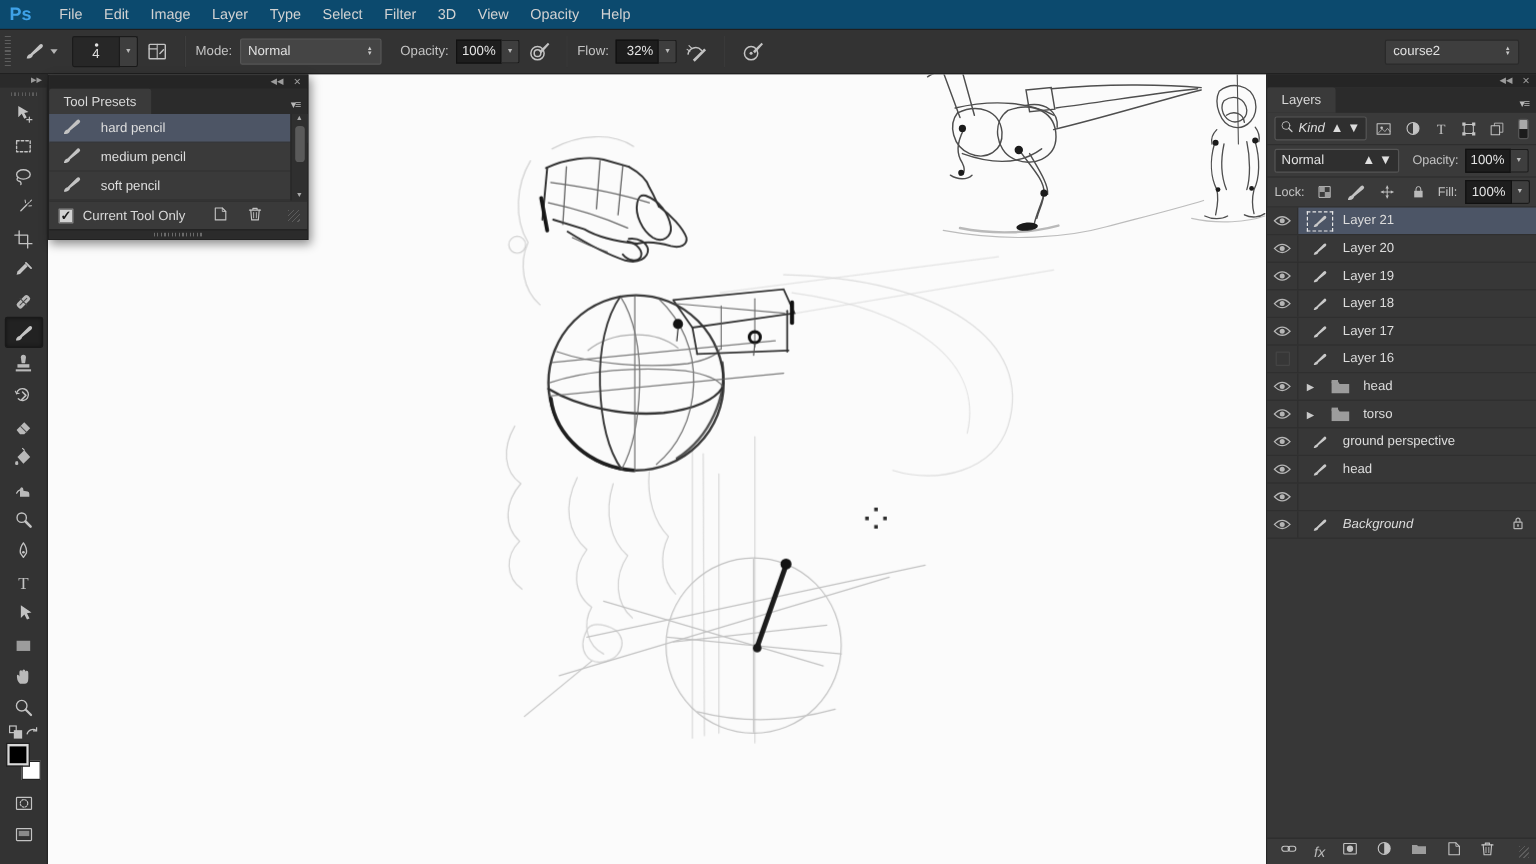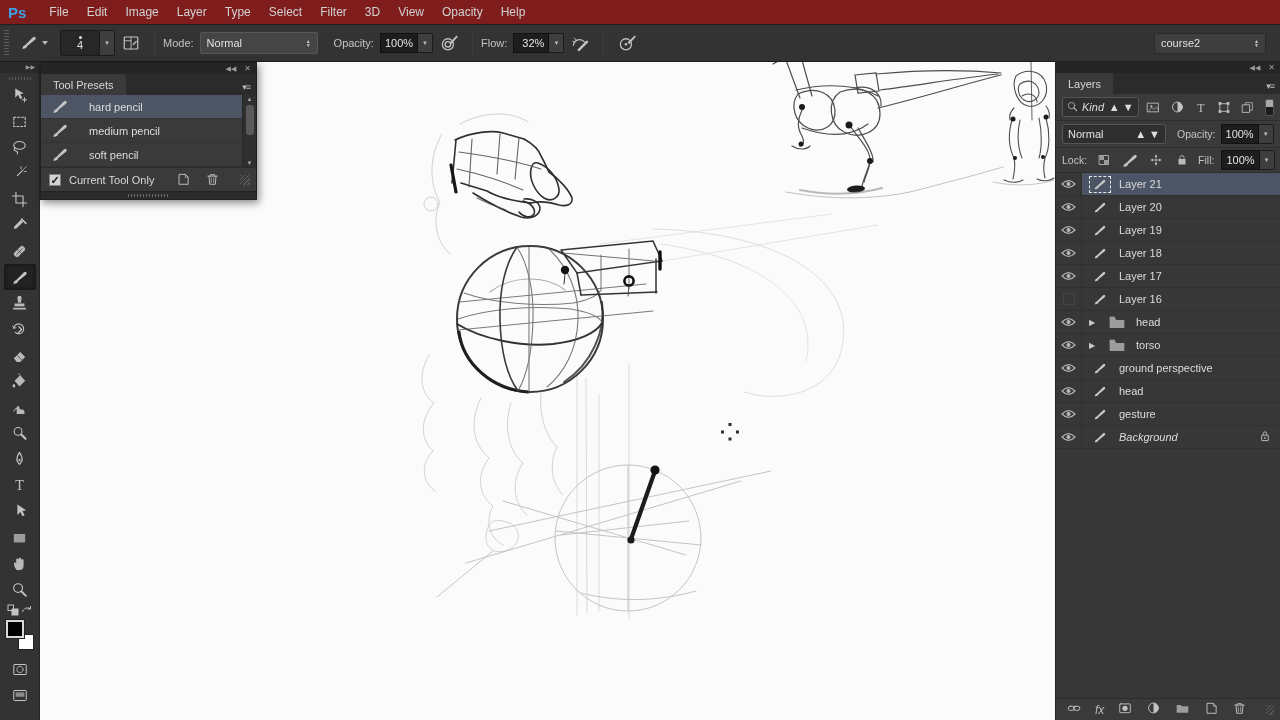--- a/index.html
+++ b/index.html
@@ -1,21 +1,21 @@
 <!DOCTYPE html>
 <html><head>
 <meta charset="utf-8">
 <style>
   * { margin:0; padding:0; box-sizing:border-box; }
   html,body { width:1280px; height:720px; overflow:hidden; background:#2c2c2c;
               font-family:"Liberation Sans", sans-serif; }
   .app { position:relative; width:1280px; height:720px; background:#2c2c2c; color:#cfcfcf; }
 
   
-  .menubar { position:absolute; left:0; top:0; width:1280px; height:25px; background:#7f1d1d;
+  .menubar { position:absolute; left:0; top:0; width:1280px; height:25px; background:#0c4a6e;
              border-bottom:1px solid #1f1f1f; display:flex; align-items:center; }
   .ps-logo { color:#3fa2e8; font-weight:bold; font-size:15px; margin:0 14px 0 8px; letter-spacing:0; }
   .menu-items { display:flex; }
   .menu-item { font-size:12px; color:#d2d2d2; padding:4px 9px; cursor:default; }
 
   
   .optionsbar { position:absolute; left:0; top:25px; width:1280px; height:37px; background:#333;
                 border-bottom:1px solid #1c1c1c; display:flex; align-items:center; font-size:11px; }
   .vgrip { width:7px; height:26px; margin:0 6px 0 3px;
            background-image:repeating-linear-gradient(#5e5e5e 0 1px, transparent 1px 3px);
@@ -69,21 +69,21 @@
                      gap:8px; padding-right:5px; color:#9c9c9c; font-size:7px; line-height:11px; }
   .panel-tabrow { height:21px; background:#2b2b2b; display:flex; align-items:flex-end; }
   .panel-tab { height:21px; background:#3a3a3a; color:#d8d8d8; font-size:11px; padding:0 12px;
                display:flex; align-items:center; border-radius:2px 2px 0 0; }
   .panel-menu { margin-left:auto; color:#b9b9b9; font-size:9px; padding:0 6px 3px 0; letter-spacing:-1px; }
 
   
   .tool-presets { position:absolute; left:40px; top:62px; width:217px; background:#3a3a3a;
                   border:1px solid #202020; box-shadow:2px 3px 8px rgba(0,0,0,.45); z-index:5; }
   .tp-list { position:relative; background:#3a3a3a; }
-  .tp-row { height:24px; display:flex; align-items:center; gap:20px; padding-left:10px;
+  .tp-row { height:24px; display:flex; align-items:center; gap:15px; padding-left:10px;
             border-bottom:1px solid #323232; font-size:11px; color:#dedede; padding-right:16px; }
   .tp-row.selected { background:#4d5565; }
   .tp-scroll { position:absolute; right:0; top:0; width:14px; height:72px; background:#2f2f2f;
                border-left:1px solid #272727; display:flex; flex-direction:column; align-items:center; }
   .tp-scroll .arr { color:#a9a9a9; font-size:6px; line-height:8px; }
   .tp-scroll .thumb { width:8px; height:30px; background:#5a5a5a; border-radius:3px; margin:2px 0; }
   .tp-scroll .arr.down { margin-top:auto; }
   .tp-bottom { height:24px; background:#3a3a3a; border-top:1px solid #2c2c2c; display:flex; align-items:center;
                padding:0 6px 0 8px; gap:8px; font-size:11px; color:#d8d8d8; }
   .checkbox { width:12px; height:12px; background:#d2d2d2; border:1px solid #7e7e7e; color:#1a1a1a;
@@ -852,28 +852,20 @@
             <span class="lname">head</span>
           </div>
         </div>
         <div class="layer-row">
           <div class="eye-cell">
             <svg width="15" height="10" viewBox="0 0 15 10">
               <path d="M1 5 Q7.5 -1.8 14 5 Q7.5 11.8 1 5 Z" fill="none" stroke="#b5b5b5" stroke-width="1.1"></path>
               <circle cx="7.5" cy="5" r="2.1" fill="#b5b5b5"></circle>
             </svg>
           </div>
-          <div class="layer-main">
-            <span class="thumb">
-              <svg width="16" height="14" viewBox="0 0 24 24">
-                <path d="M3 21 q.5 -4 4 -5 L17 6 q2 -2 3.5 -.5 q1.5 1.5 -.5 3.5 L10 17 q-1 3.5 -5 4 z" fill="#c9c9c9"></path>
-              </svg>
-            </span>
-            <span class="lname">gesture</span>
-          </div>
         </div>
         <div class="layer-row">
           <div class="eye-cell">
             <svg width="15" height="10" viewBox="0 0 15 10">
               <path d="M1 5 Q7.5 -1.8 14 5 Q7.5 11.8 1 5 Z" fill="none" stroke="#b5b5b5" stroke-width="1.1"></path>
               <circle cx="7.5" cy="5" r="2.1" fill="#b5b5b5"></circle>
             </svg>
           </div>
           <div class="layer-main">
             <span class="thumb">

